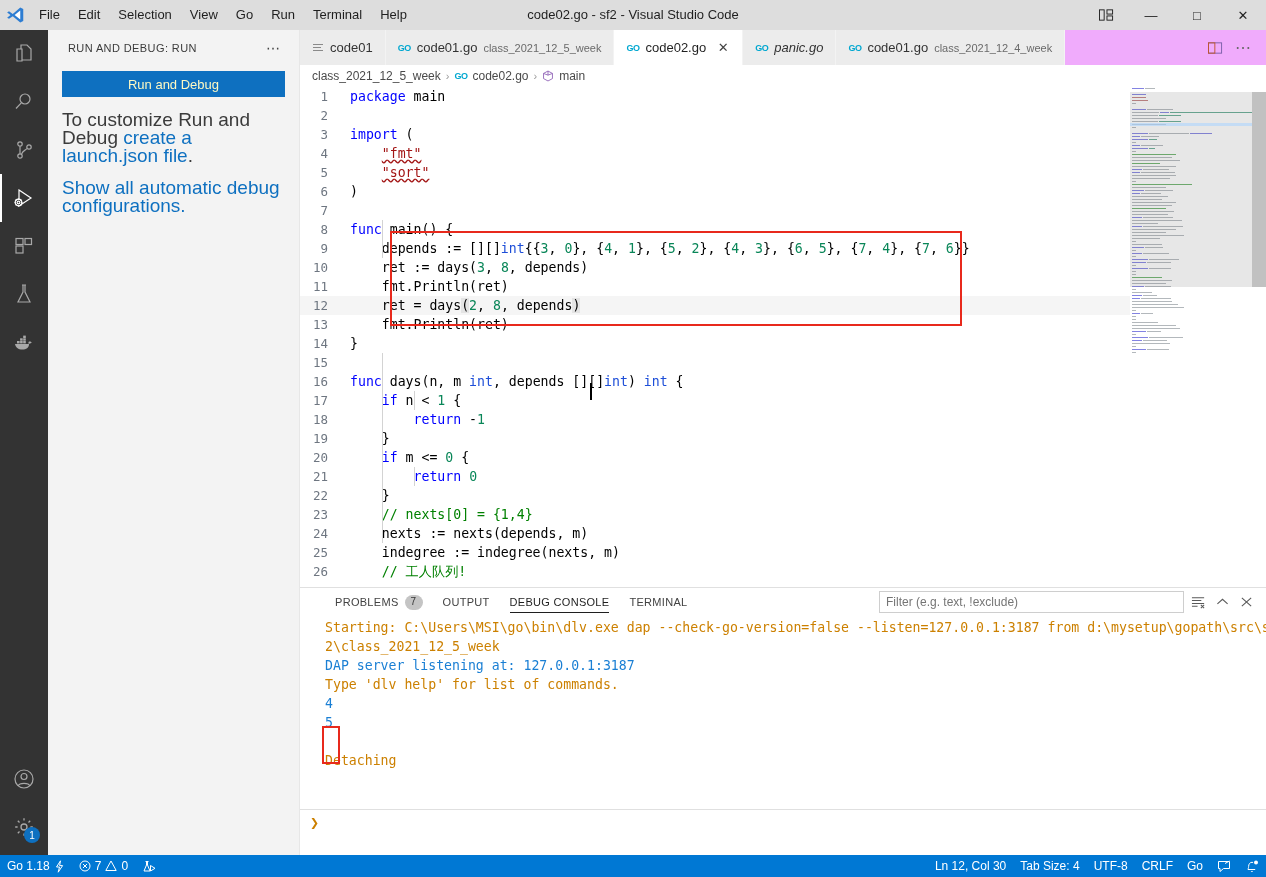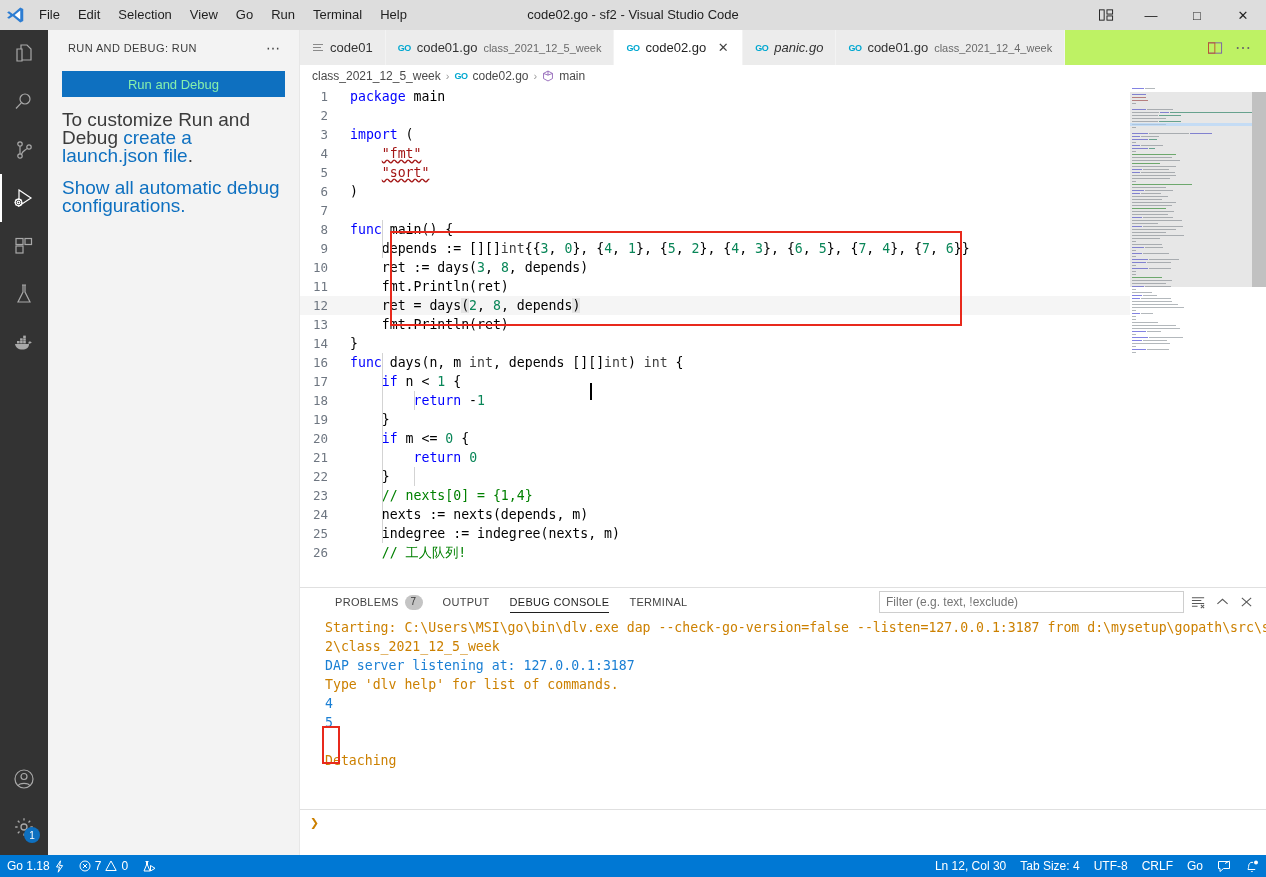--- a/index.html
+++ b/index.html
@@ -49,30 +49,30 @@
     background:#f3f3f3; border-right:1px solid #e7e7e7;
   }
   #sidebar-title {
     height:35px; display:flex; align-items:center; padding:0 12px 0 20px;
     font-size:11px; color:#3b3b3b; letter-spacing:0.4px;
   }
   #sidebar-title .t { flex:1; }
   #sidebar-more { color:#424242; font-size:14px; letter-spacing:1px; padding-right:6px;}
   #sidebar-body { padding:0 14px; }
   #run-debug-btn {
-    margin:6px 0 14px 0; height:26px; background:#0e70c0; color:#86efac;
+    margin:6px 0 14px 0; height:26px; background:#0e70c0; color:#fef9c3;
     display:flex; align-items:center; justify-content:center; font-size:13px;
   }
   .side-para { font-size:19px; color:#3b3b3b; line-height:18px; margin-bottom:14px; }
   .side-link { color:#0e70c0; }
 
   
   #tabbar {
     position:absolute; left:300px; top:30px; width:966px; height:35px;
-    background:#bef264; display:flex; align-items:stretch;
+    background:#f0abfc; display:flex; align-items:stretch;
   }
   .tab {
     display:flex; align-items:center; gap:6px; padding:0 12px;
     background:#ececec; font-size:13px; color:#333333; white-space:nowrap;
     border-right:1px solid #f3f3f3; position:relative;
   }
   .tab.active { background:#ffffff; color:#1f1f1f; }
   .tab.active:before { content:""; position:absolute; left:0; top:0; width:100%; height:1px; background:#ffffff; }
   .tab .desc { font-size:11px; color:#6a6a6a; }
   .tab.italic .name { font-style:italic; }
@@ -101,21 +101,21 @@
   }
   .lnum {
     width:50px; min-width:50px; text-align:right; padding-right:22px;
     color:#6e7681; font-family:"DejaVu Sans Mono", monospace; font-size:12.5px;
   }
   .ctext { color:#000000; }
   .kw   { color:#0000ff; }
   .strerr { color:#a31515; text-decoration:underline wavy #a31515; }
   .num  { color:#098658; }
   .cmt  { color:#008000; }
-  .type { color:#404040; }
+  .type { color:#1d4ed8; }
   .cursor-line { background:#f5f5f5; }
   .indent-guide { position:absolute; width:1px; background:#d3d3d3; }
 
   #redbox {
     position:absolute; left:90px; top:144px; width:572px; height:95px;
     border:2px solid #e8291c; pointer-events:none; z-index:5;
   }
   #caret {
     position:absolute; width:1.5px; height:17px; background:#000; z-index:6;
   }
@@ -405,20 +405,21 @@
     <div class="cline"><span class="lnum">5</span><span class="ctext">    <span class="strerr">"sort"</span></span></div>
     <div class="cline"><span class="lnum">6</span><span class="ctext">)</span></div>
     <div class="cline"><span class="lnum">7</span><span class="ctext"></span></div>
     <div class="cline"><span class="lnum">8</span><span class="ctext"><span class="kw">func</span> main() {</span></div>
     <div class="cline"><span class="lnum">9</span><span class="ctext">    depends := [][]<span class="type">int</span>{{<span class="num">3</span>, <span class="num">0</span>}, {<span class="num">4</span>, <span class="num">1</span>}, {<span class="num">5</span>, <span class="num">2</span>}, {<span class="num">4</span>, <span class="num">3</span>}, {<span class="num">6</span>, <span class="num">5</span>}, {<span class="num">7</span>, <span class="num">4</span>}, {<span class="num">7</span>, <span class="num">6</span>}}</span></div>
     <div class="cline"><span class="lnum">10</span><span class="ctext">    ret := days(<span class="num">3</span>, <span class="num">8</span>, depends)</span></div>
     <div class="cline"><span class="lnum">11</span><span class="ctext">    fmt.Println(ret)</span></div>
     <div class="cline cursor-line"><span class="lnum">12</span><span class="ctext">    ret = days<span class="bracket-hl">(</span><span class="num">2</span>, <span class="num">8</span>, depends<span class="bracket-hl">)</span></span></div>
     <div class="cline"><span class="lnum">13</span><span class="ctext">    fmt.Println(ret)</span></div>
     <div class="cline"><span class="lnum">14</span><span class="ctext">}</span></div>
+    <div class="cline"><span class="lnum">15</span><span class="ctext"></span></div>
     <div class="cline"><span class="lnum">16</span><span class="ctext"><span class="kw">func</span> days(n, m <span class="type">int</span>, depends [][]<span class="type">int</span>) <span class="type">int</span> {</span></div>
     <div class="cline"><span class="lnum">17</span><span class="ctext">    <span class="kw">if</span> n &lt; <span class="num">1</span> {</span></div>
     <div class="cline"><span class="lnum">18</span><span class="ctext">        <span class="kw">return</span> -<span class="num">1</span></span></div>
     <div class="cline"><span class="lnum">19</span><span class="ctext">    }</span></div>
     <div class="cline"><span class="lnum">20</span><span class="ctext">    <span class="kw">if</span> m &lt;= <span class="num">0</span> {</span></div>
     <div class="cline"><span class="lnum">21</span><span class="ctext">        <span class="kw">return</span> <span class="num">0</span></span></div>
     <div class="cline"><span class="lnum">22</span><span class="ctext">    }</span></div>
     <div class="cline"><span class="lnum">23</span><span class="ctext cmt">    // nexts[0] = {1,4}</span></div>
     <div class="cline"><span class="lnum">24</span><span class="ctext">    nexts := nexts(depends, m)</span></div>
     <div class="cline"><span class="lnum">25</span><span class="ctext">    indegree := indegree(nexts, m)</span></div>

